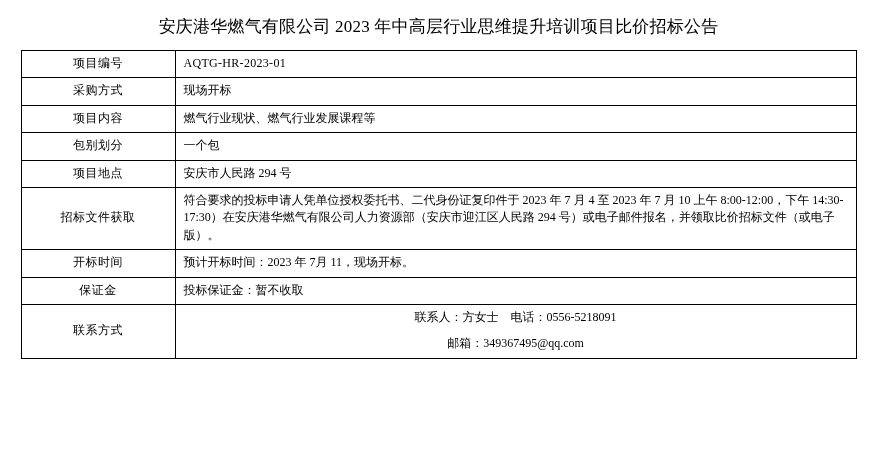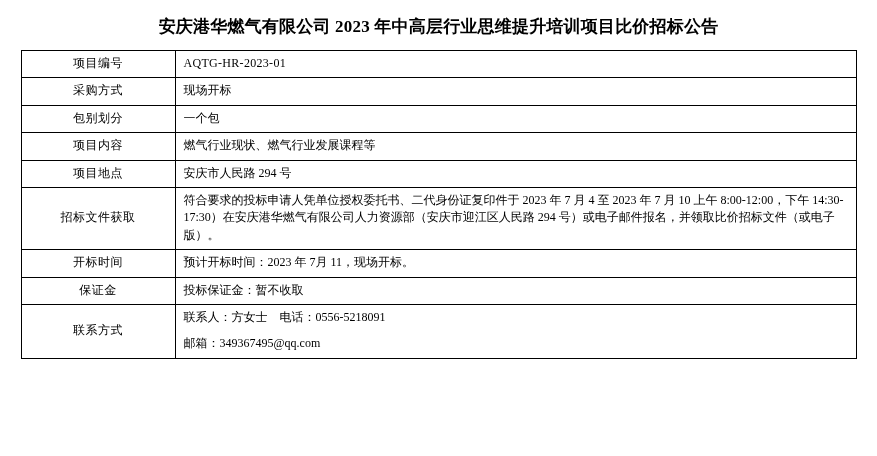--- a/index.html
+++ b/index.html
@@ -17,21 +17,21 @@
   .page {
     width: 877px;
     height: 456px;
     position: relative;
     box-sizing: border-box;
     padding: 0;
   }
   .doc-title {
     text-align: center;
     font-size: 17px;
-    font-weight: bold;
+    font-weight: normal;
     letter-spacing: 0.2px;
     padding: 16px 30px 12px 30px;
     line-height: 1.3;
     font-family: "Liberation Serif", "DejaVu Serif", serif;
   }
   table.info-table {
     border-collapse: collapse;
     width: 836px;
     margin: 0 auto;
     table-layout: fixed;
@@ -58,20 +58,21 @@
     font-weight: normal;
     letter-spacing: 0.3px;
   }
   .row-tall td {
     padding-top: 7px;
     padding-bottom: 7px;
     margin-top: 37px;
   }
   .contact-line {
     display: block;
+    text-align: center;
   }
   .contact-line.first {
     margin-bottom: 9px;
   }
   .filegain {
     line-height: 1.55;
   }
 </style>
 </head>
 <body>
@@ -83,26 +84,26 @@
     <tbody>
       <tr>
         <td class="label">项目编号</td>
         <td class="value mono-code">AQTG-HR-2023-01</td>
       </tr>
       <tr>
         <td class="label">采购方式</td>
         <td class="value">现场开标</td>
       </tr>
       <tr>
+        <td class="label">项目内容</td>
+        <td class="value">燃气行业现状、燃气行业发展课程等</td>
+      </tr>
+      <tr>
         <td class="label">包别划分</td>
         <td class="value">一个包</td>
-      </tr>
-      <tr>
-        <td class="label">项目内容</td>
-        <td class="value">燃气行业现状、燃气行业发展课程等</td>
       </tr>
       <tr>
         <td class="label">项目地点</td>
         <td class="value">安庆市人民路 294 号</td>
       </tr>
       <tr class="row-tall">
         <td class="label">招标文件获取</td>
         <td class="value filegain">符合要求的投标申请人凭单位授权委托书、二代身份证复印件于 2023 年 7 月 4 至 2023 年 7 月 10 上午 8:00-12:00，下午 14:30-17:30）在安庆港华燃气有限公司人力资源部（安庆市迎江区人民路 294 号）或电子邮件报名，并领取比价招标文件（或电子版）。</td>
       </tr>
       <tr>

